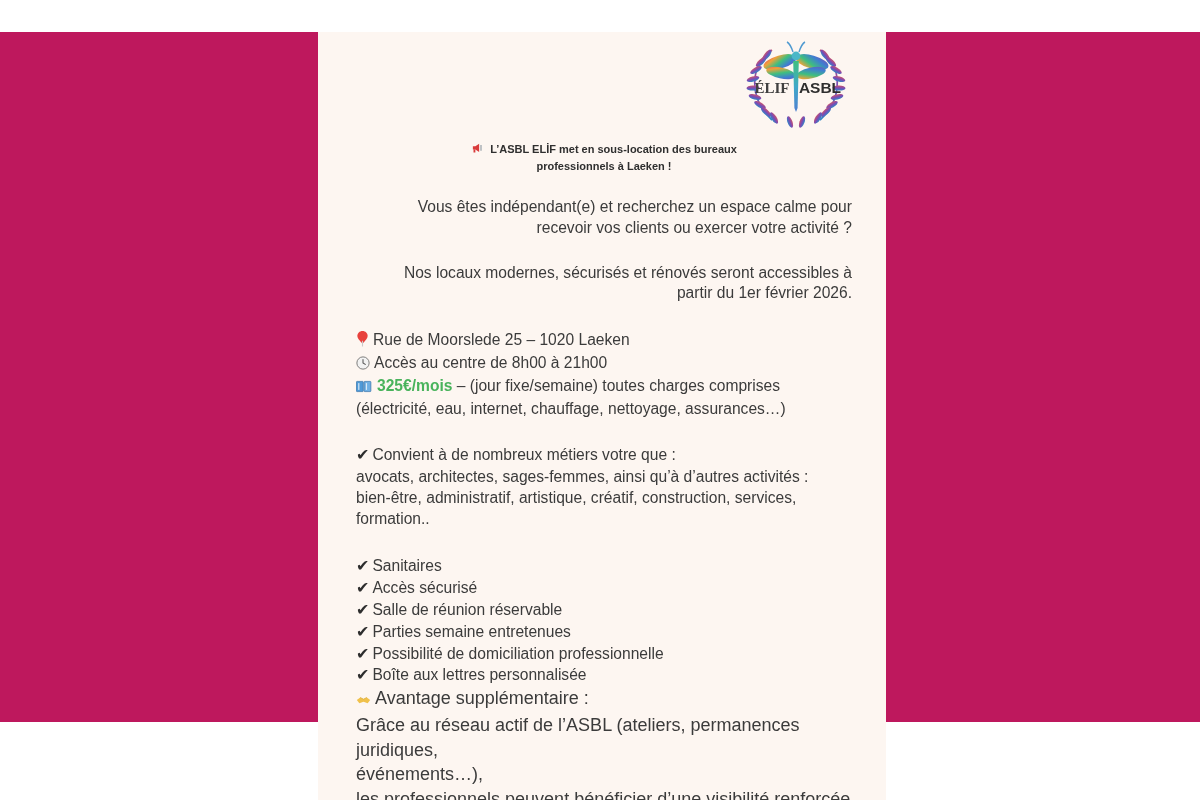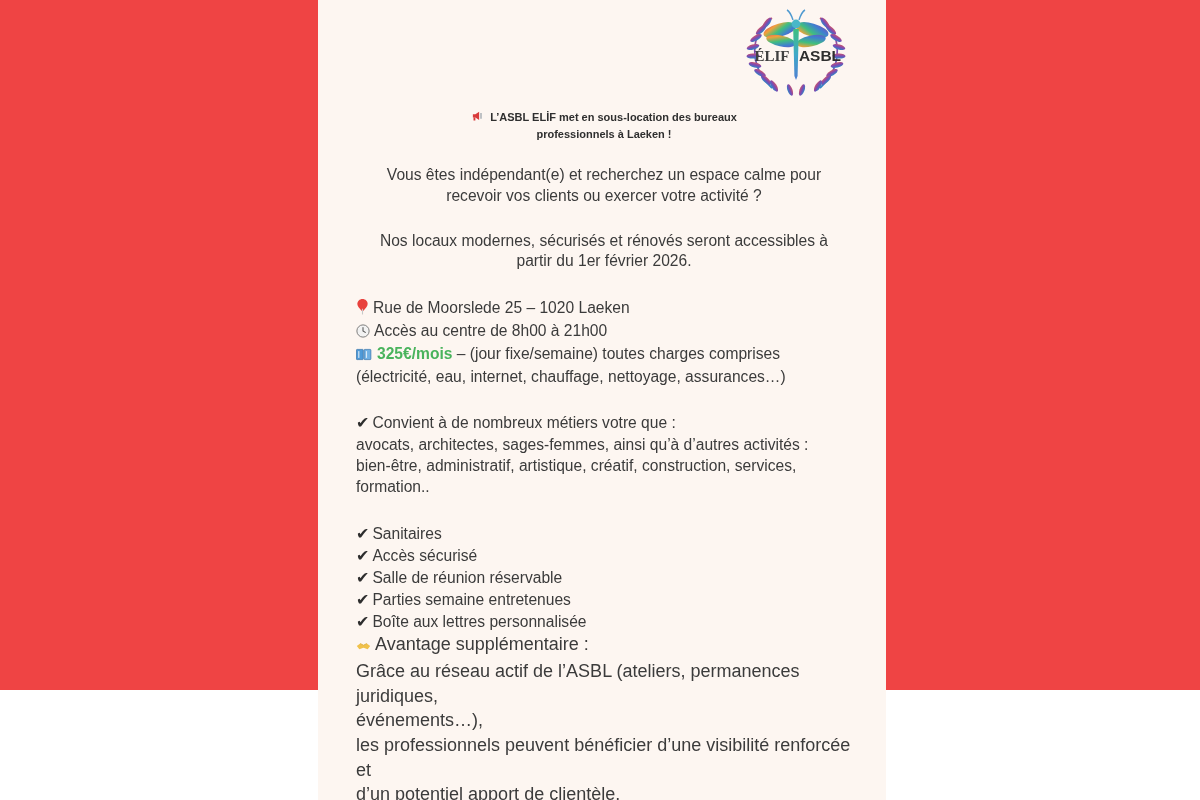--- a/index.html
+++ b/index.html
@@ -11,21 +11,22 @@
     width: 1200px;
     height: 800px;
     overflow: hidden;
     font-family: "Liberation Sans", sans-serif;
   }
 
   .canvas {
     position: relative;
     width: 1200px;
     height: 690px;
-    background: #ef4444;
+    background: #be185d;
+    margin-top: 32px;
   }
 
   
   .flyer {
     position: absolute;
     left: 318px;
     top: 0;
     width: 568px;
     height: 800px;
     background: #fdf6f1;
@@ -58,21 +59,21 @@
   .headline {
     text-align: center;
     font-weight: bold;
     font-size: 11px;
     line-height: 1.32;
     color: #2f2f2f;
     margin: 0 6px 0 6px;
   }
 
   .para {
-    text-align: center;
+    text-align: right;
     font-size: 15.6px;
     line-height: 1.33;
     margin-top: 24px;
     color: #3b3b3b;
   }
 
   .block {
     margin-top: 25px;
     font-size: 15.6px;
     line-height: 1.35;
@@ -272,20 +273,21 @@
         <span class="line">avocats, architectes, sages-femmes, ainsi qu’à d’autres activités :</span>
         <span class="line">bien-être, administratif, artistique, créatif, construction, services,</span>
         <span class="line">formation..</span>
       </div>
 
       <div class="list">
         <span class="list-item"><span class="check">✔</span><span>Sanitaires</span></span>
         <span class="list-item"><span class="check">✔</span><span>Accès sécurisé</span></span>
         <span class="list-item"><span class="check">✔</span><span>Salle de réunion réservable</span></span>
         <span class="list-item"><span class="check">✔</span><span>Parties semaine entretenues</span></span>
+        <span class="list-item"><span class="check">✔</span><span>Possibilité de domiciliation professionnelle</span></span>
         <span class="list-item"><span class="check">✔</span><span>Boîte aux lettres personnalisée</span></span>
 
         <span class="advantage">
           <span class="ico">
             <svg width="15" height="12" viewBox="0 0 18 12">
               <path d="M1 6 L5 3 L9 5 L13 3 L17 6 L14 10 L9 8 L4 10 Z" fill="#f0c14b"></path>
               <path d="M5 3 L9 5 L13 3" stroke="#d9a830" stroke-width="0.9" fill="none"></path>
             </svg>
           </span><span>Avantage supplémentaire :</span>
         </span>

